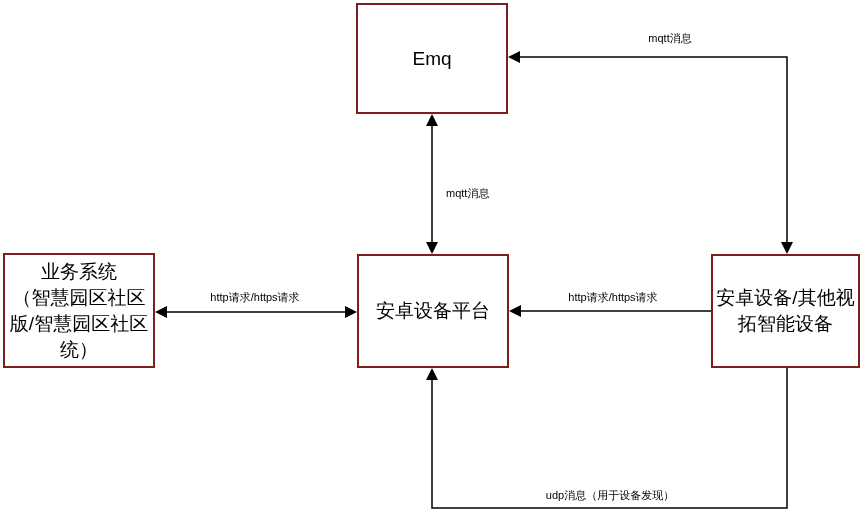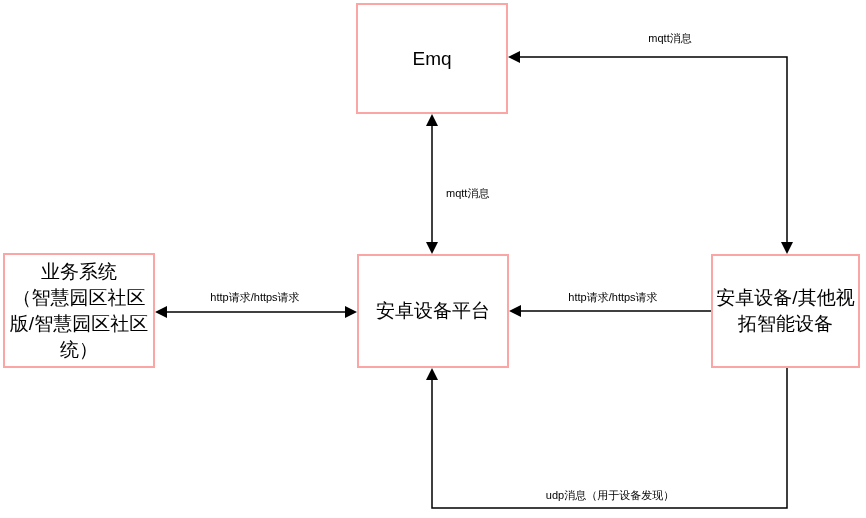--- a/index.html
+++ b/index.html
@@ -8,21 +8,21 @@
     width: 866px;
     height: 518px;
     background: #ffffff;
     font-family: "Liberation Sans", sans-serif;
     color: #000000;
     overflow: hidden;
   }
   .node {
     position: absolute;
     box-sizing: border-box;
-    border: 2px solid #fca5a5;
+    border: 2px solid #7f1d1d;
     background: #ffffff;
     display: flex;
     flex-direction: column;
     align-items: center;
     justify-content: center;
     text-align: center;
     font-size: 19px;
     line-height: 26px;
   }
   #node-emq      { left: 356px; top: 3px;   width: 152px; height: 111px; }

